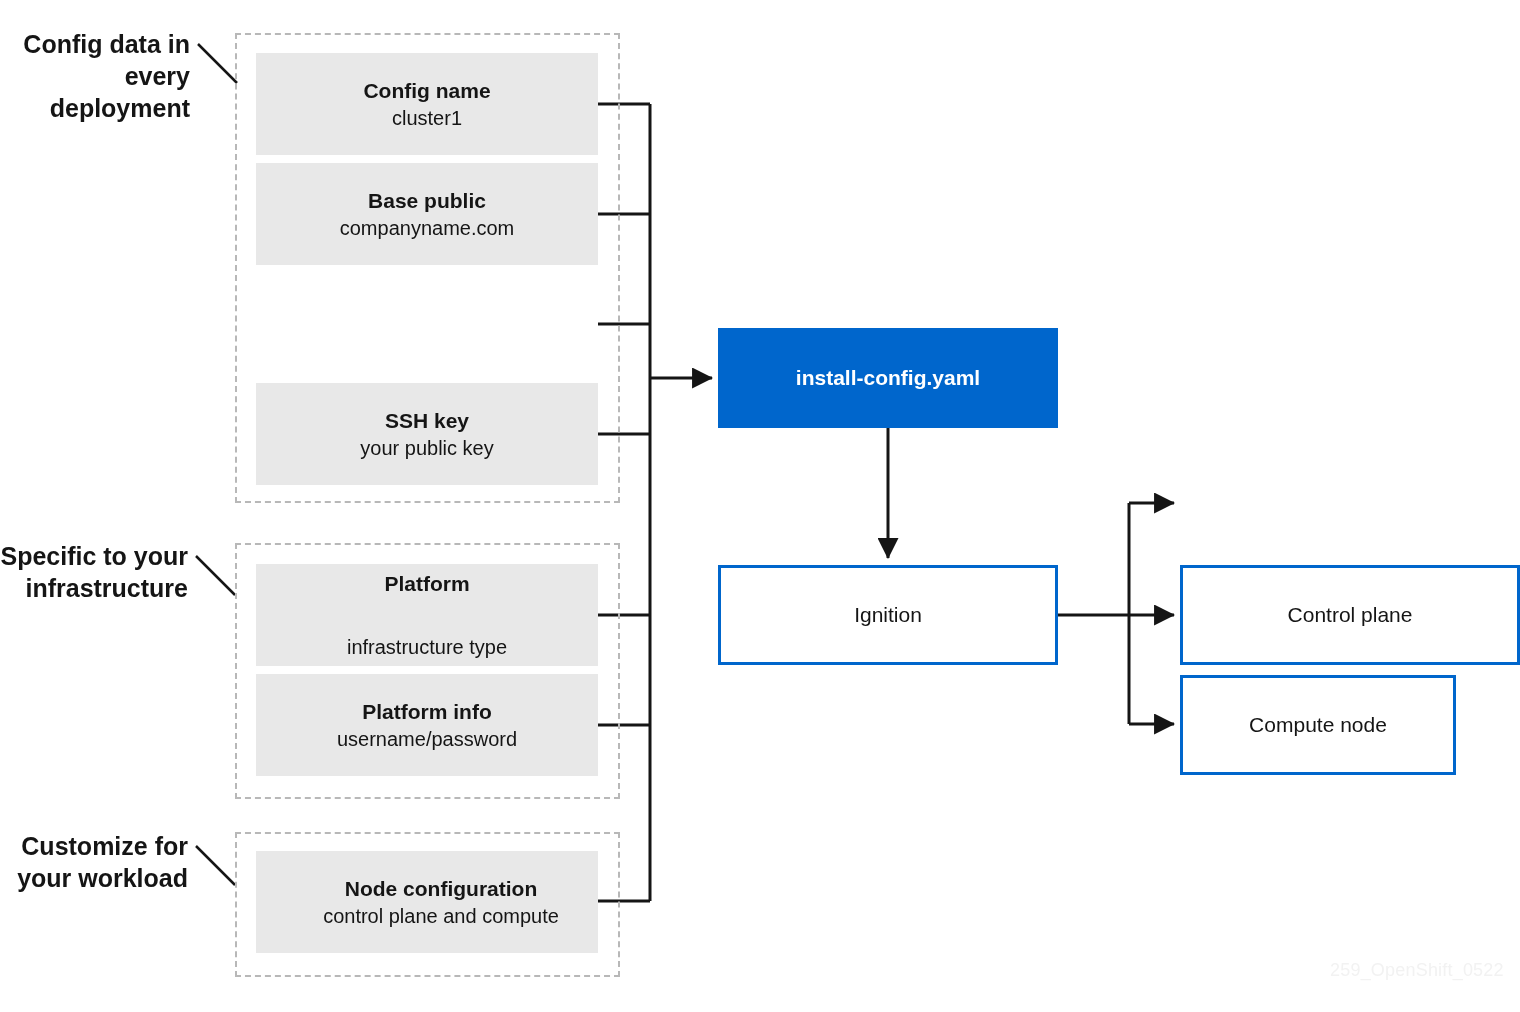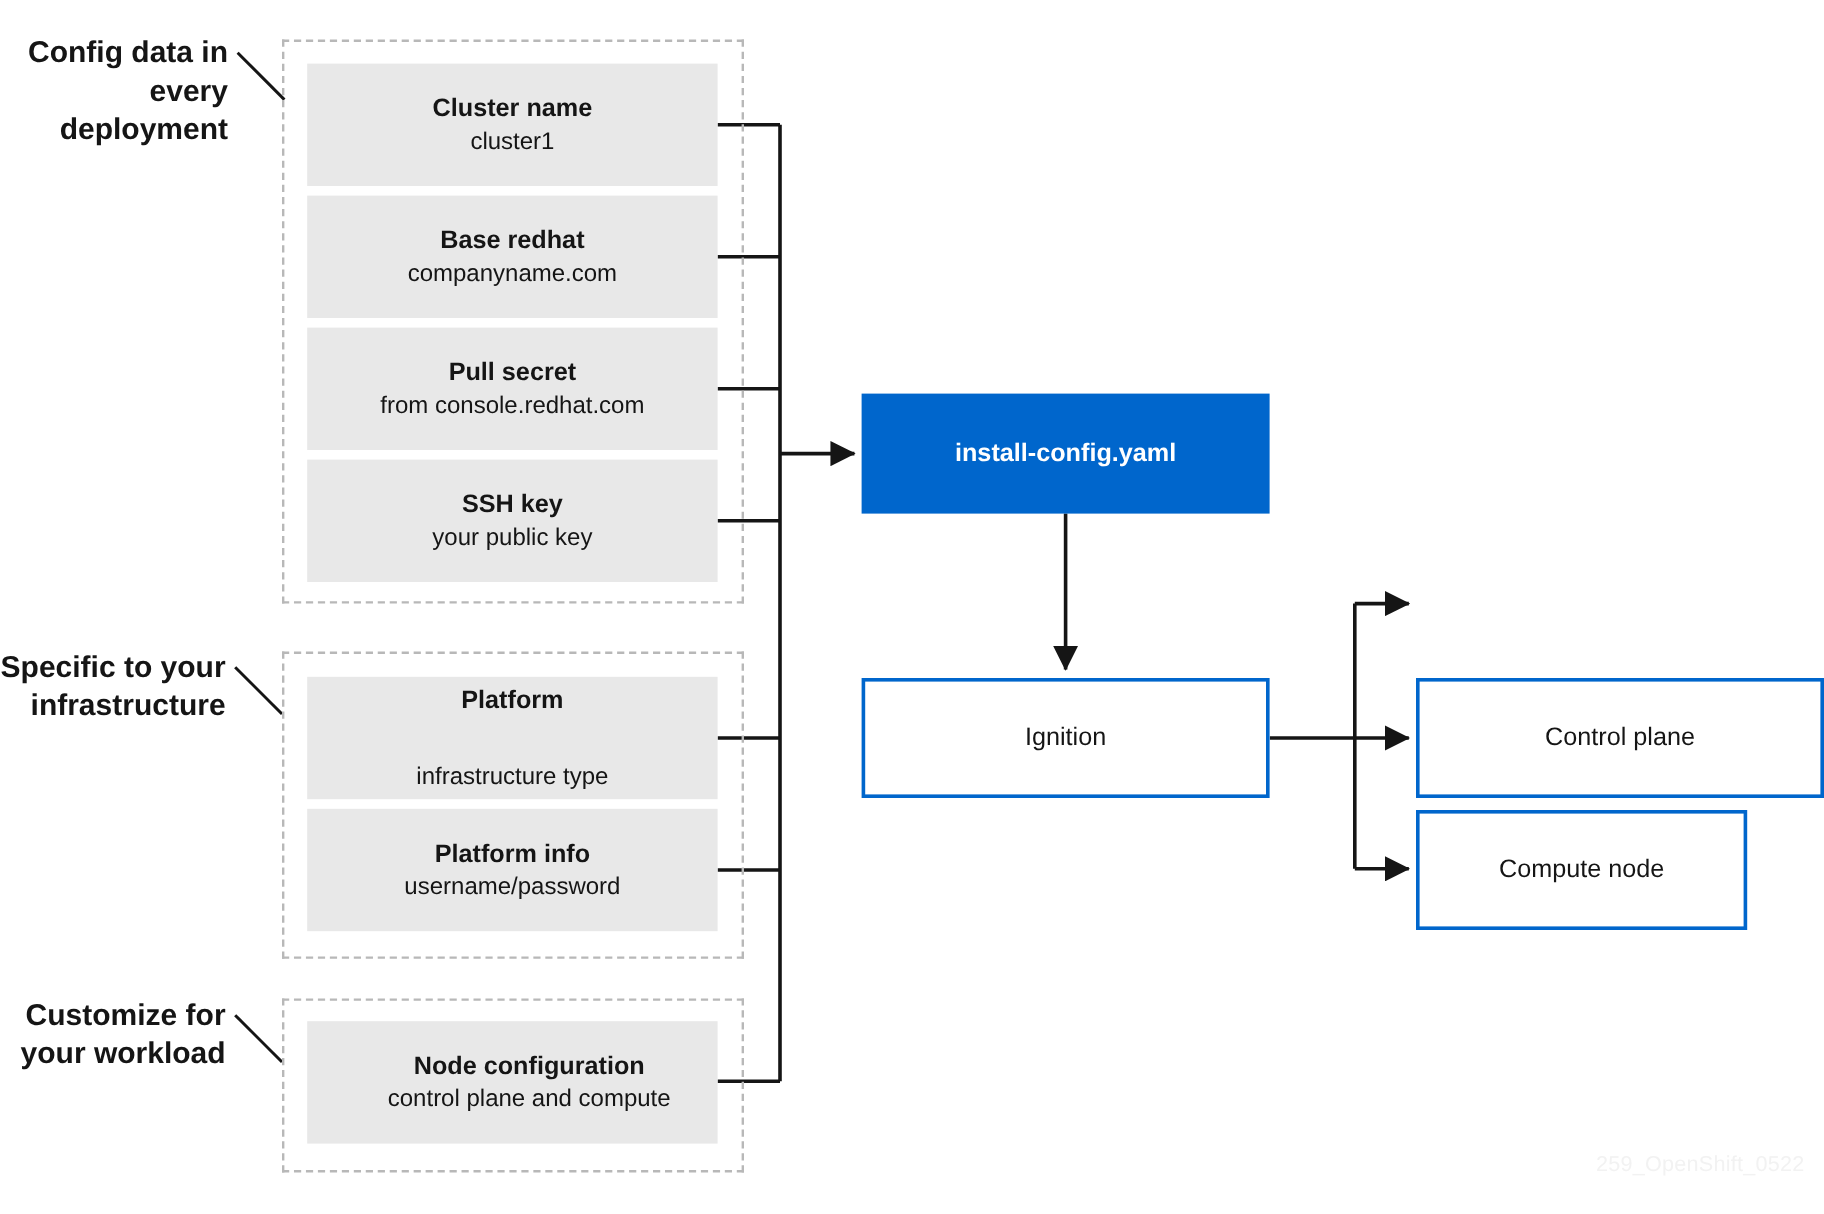--- a/index.html
+++ b/index.html
@@ -148,33 +148,29 @@
       <path d="M 196 846 L 235 885"></path>
     </g>
   </svg>
 
   <div class="group-label" style="left:0px; top:28px; width:190px;">Config data in
 every deployment</div>
 
   <div class="group-box" style="left:235px; top:33px; width:385px; height:470px;"></div>
 
   <div class="config-card" style="left:256px; top:53px; width:342px; height:102px;">
-    <span class="title">Cluster name</span>
+    <span class="title">Config name</span>
     <span class="subtitle">cluster1</span>
   </div>
 
   <div class="config-card" style="left:256px; top:163px; width:342px; height:102px;">
-    <span class="title">Base redhat</span>
+    <span class="title">Base public</span>
     <span class="subtitle">companyname.com</span>
   </div>
 
-  <div class="config-card" style="left:256px; top:273px; width:342px; height:102px;">
-    <span class="title">Pull secret</span>
-    <span class="subtitle">from console.redhat.com</span>
-  </div>
 
   <div class="config-card" style="left:256px; top:383px; width:342px; height:102px;">
     <span class="title">SSH key</span>
     <span class="subtitle">your public key</span>
   </div>
 
   <div class="group-label" style="left:0px; top:540px; width:188px;">Specific to your
 infrastructure</div>
 
   <div class="group-box" style="left:235px; top:543px; width:385px; height:256px;"></div>

